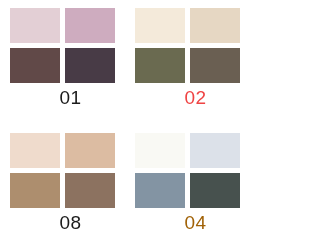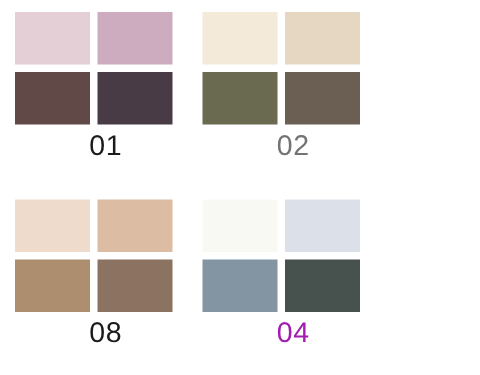--- a/index.html
+++ b/index.html
@@ -68,36 +68,36 @@
     <div class="group-label" style="color: rgb(27, 27, 27);">01</div>
   </div>
 
   <div class="palette-group">
     <div class="swatch-grid">
       <div class="swatch" style="background-color: rgb(244, 234, 218);"></div>
       <div class="swatch" style="background-color: rgb(230, 215, 195);"></div>
       <div class="swatch" style="background-color: rgb(106, 106, 80);"></div>
       <div class="swatch" style="background-color: rgb(106, 95, 82);"></div>
     </div>
-    <div class="group-label" style="color: #737373;">02</div>
+    <div class="group-label" style="color: #ef4444;">02</div>
   </div>
 
   <div class="palette-group">
     <div class="swatch-grid">
       <div class="swatch" style="background-color: rgb(239, 219, 204);"></div>
       <div class="swatch" style="background-color: rgb(220, 188, 162);"></div>
       <div class="swatch" style="background-color: rgb(173, 142, 110);"></div>
       <div class="swatch" style="background-color: rgb(140, 114, 96);"></div>
     </div>
     <div class="group-label" style="color: rgb(27, 27, 27);">08</div>
   </div>
 
   <div class="palette-group">
     <div class="swatch-grid">
       <div class="swatch" style="background-color: rgb(249, 249, 244);"></div>
       <div class="swatch" style="background-color: rgb(220, 225, 233);"></div>
       <div class="swatch" style="background-color: rgb(131, 148, 163);"></div>
       <div class="swatch" style="background-color: rgb(71, 81, 78);"></div>
     </div>
-    <div class="group-label" style="color: #a21caf;">04</div>
+    <div class="group-label" style="color: #a16207;">04</div>
   </div>
 
 </div>
 
 </body></html>

